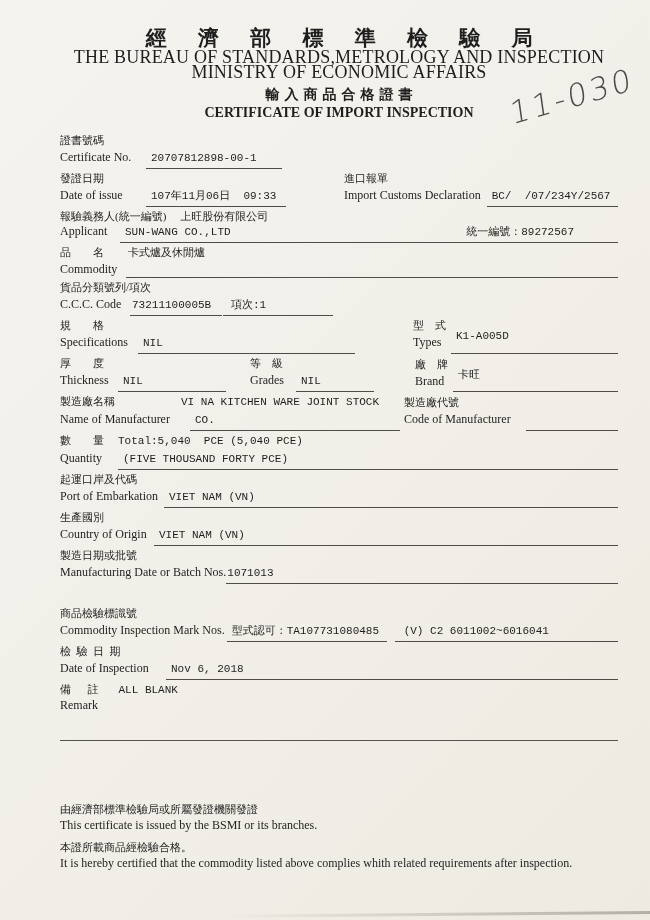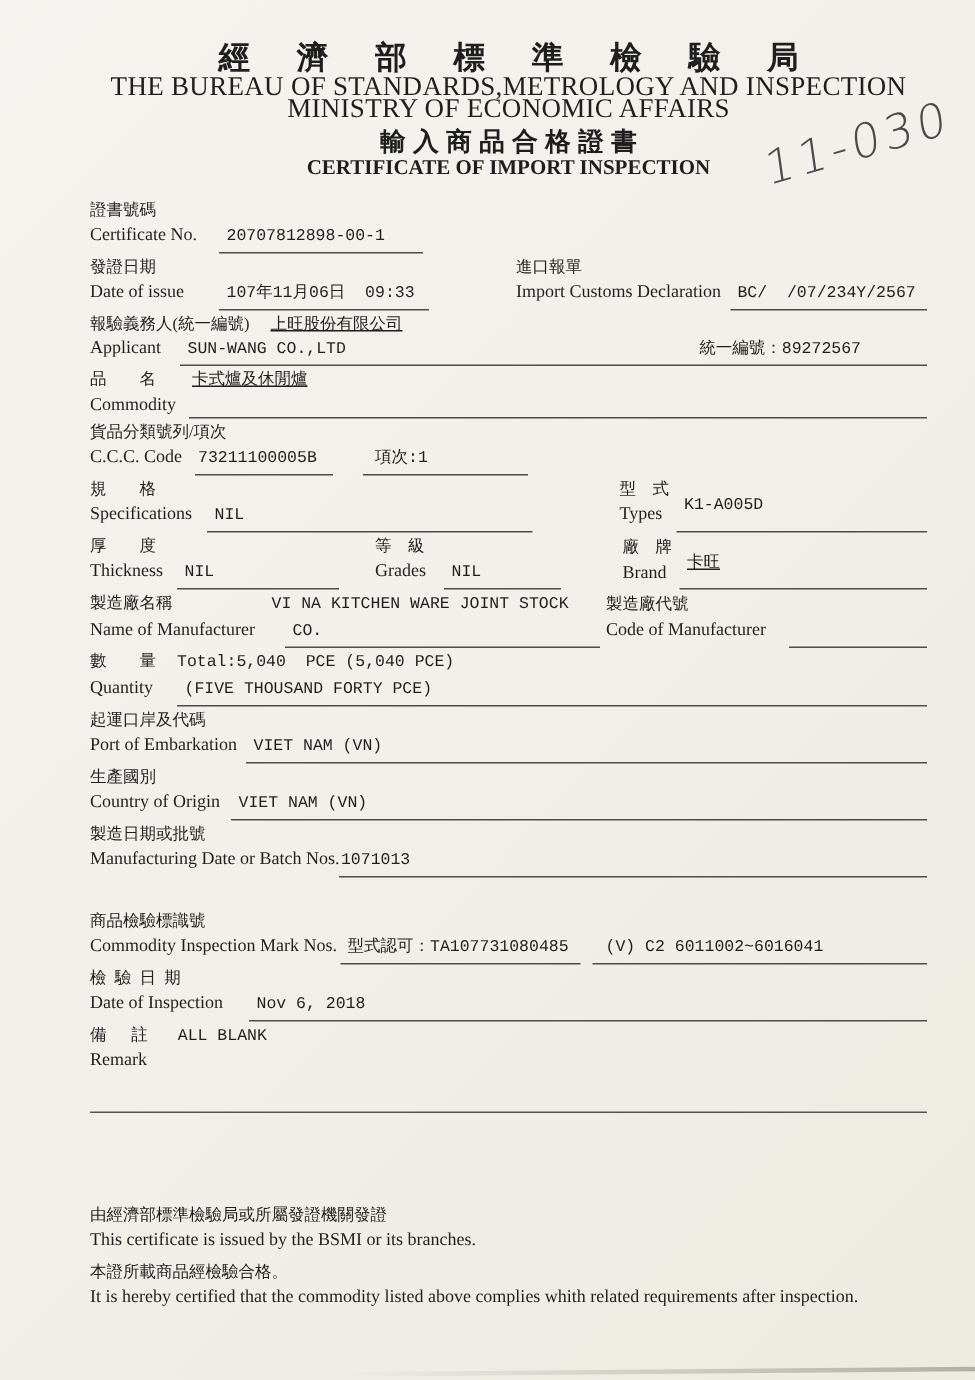--- a/index.html
+++ b/index.html
@@ -9,39 +9,39 @@
     font-family:"Liberation Serif", serif;
     color:#1e1e1e;
     position:relative;overflow:hidden;
   }
   *{box-sizing:border-box;}
   .sheet{position:absolute;inset:0;padding:26px 32px 0 60px;}
   
   .hdr{text-align:center;}
   .t-zh{font-size:21px;font-weight:bold;letter-spacing:13px;text-indent:13px;line-height:24px;}
   .t-en{font-size:18px;font-weight:normal;line-height:14.5px;letter-spacing:.2px;}
-  .s-zh{font-size:17px;font-weight:bold;letter-spacing:5px;text-indent:5px;line-height:22px;margin-top:5px;}
+  .s-zh{font-size:14px;font-weight:bold;letter-spacing:5px;text-indent:5px;line-height:22px;margin-top:5px;}
   .s-en{font-size:14px;font-weight:bold;line-height:14px;}
   
   .hand{
     position:absolute;top:78px;right:14px;
     font-family:"DejaVu Sans", sans-serif;font-weight:200;
     font-size:31px;color:#4a4a4a;
     transform:rotate(-16deg) skewX(-8deg);
     letter-spacing:3px;
   }
   
   .fields{margin-top:13px;}
   .f{margin-bottom:2px;}
   .l1{display:flex;align-items:baseline;line-height:14px;min-height:14px;}
   .l2{display:flex;align-items:baseline;line-height:17px;min-height:17px;}
   .zh{font-size:11px;white-space:pre;}
   .en{font-size:12px;white-space:pre;}
   .val{font-family:"Liberation Mono", monospace;font-size:11px;white-space:pre;}
-  .valzh{font-size:11px;white-space:pre;text-decoration:underline;}
+  .valzh{font-size:11px;white-space:pre;}
   .u{border-bottom:1.4px solid #4e4c48;padding:0 2px 1px 5px;}
   .grow{flex:1 1 auto;}
   .cols{display:flex;align-items:flex-end;}
   .lift{position:relative;top:-7px;display:inline-block;}
   .between{display:flex;justify-content:space-between;align-items:center;}
   .rule{border:none;border-top:1.4px solid #55534e;margin:0;}
   .para-zh{font-size:11px;line-height:16px;}
   .para-en{font-size:12px;line-height:17px;}
   .scan-line{
     position:absolute;bottom:4px;right:0;width:430px;height:3px;
@@ -122,21 +122,21 @@
       </div>
     </div>
 
     <div class="f">
       <div class="l1">
           <span class="zh">貨品分類號列/項次</span>
         </div>
       <div class="l2">
         <span class="en" style="flex:0 0 70px">C.C.C. Code</span>
         <span class="u" style="width:92px;padding-left:2px"><span class="val">73211100005B</span></span>
-        <span class="u" style="width:110px;margin-left:20px;padding-left:8px"><span class="val">項次:1</span></span>
+        <span class="u" style="width:110px;margin-left:1px;padding-left:8px"><span class="val">項次:1</span></span>
       </div>
     </div>
 
     <div class="f cols">
       <div style="flex:0 0 295px;margin-right:58px">
         <div class="l1">
             <span class="zh">規　　格</span>
           </div>
         <div class="l2">
           <span class="en" style="flex:0 0 78px">Specifications</span>

